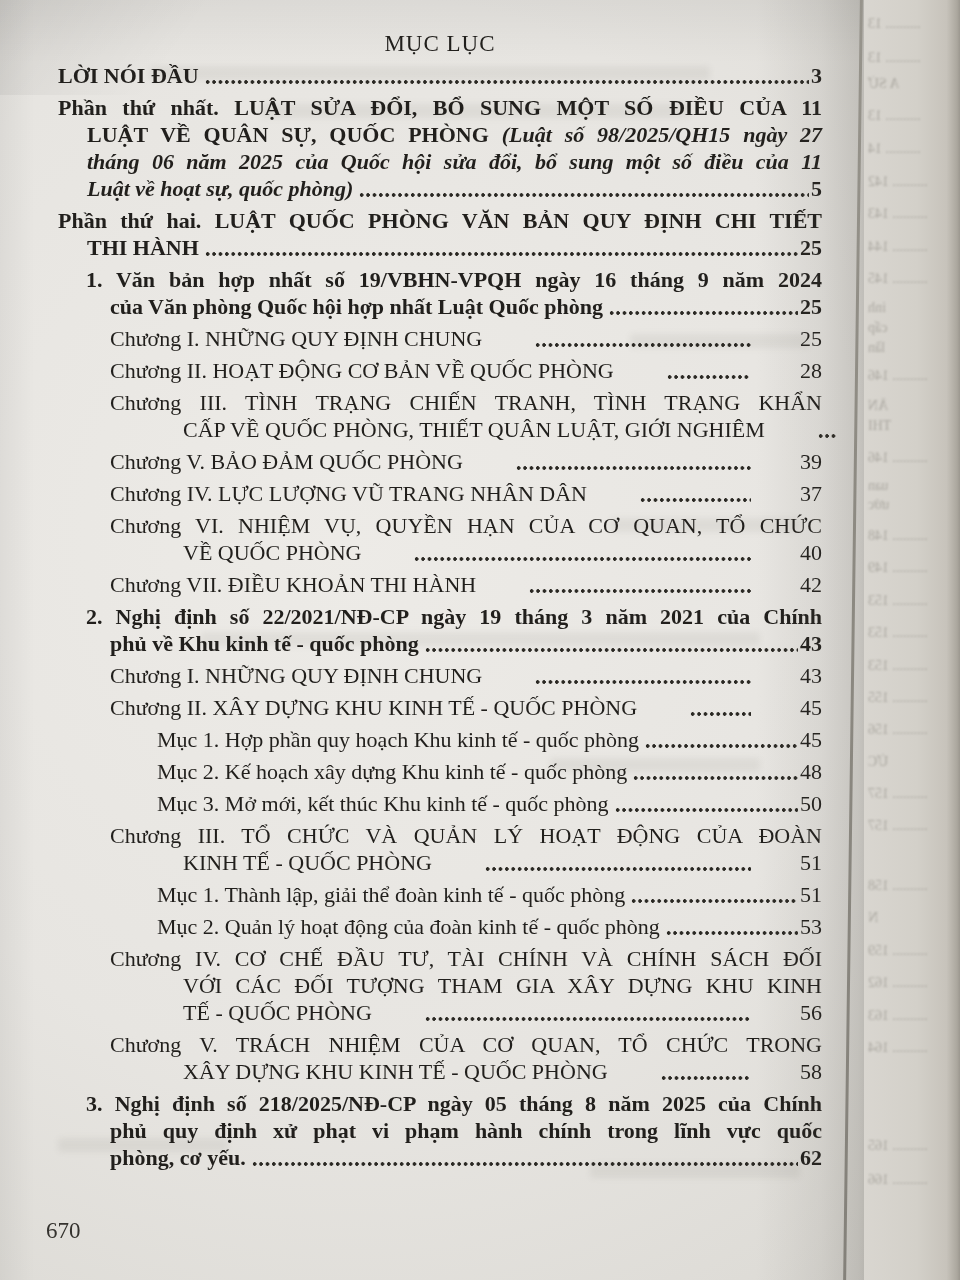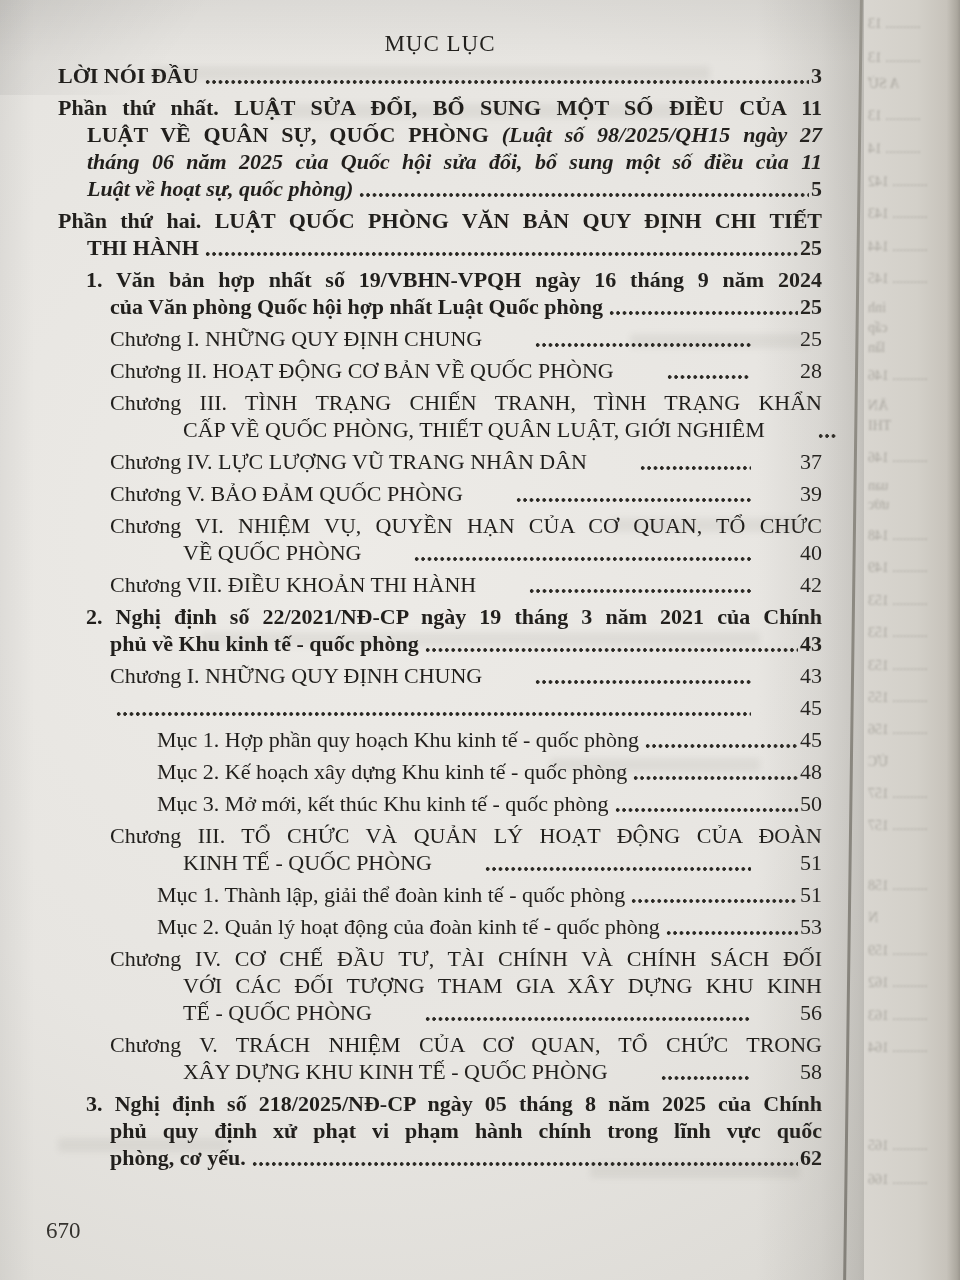--- a/index.html
+++ b/index.html
@@ -112,30 +112,30 @@
       <div class="entry chg">
         <div class="line just"><span class="txt"><span>Chương III. TÌNH TRẠNG CHIẾN TRANH, TÌNH TRẠNG KHẨN</span></span></div>
         <div class="line cont last">
           <span class="txt"><span>CẤP VỀ QUỐC PHÒNG, THIẾT QUÂN LUẬT, GIỚI NGHIÊM </span></span>
           <span class="leader"></span>
           <span class="pg">33</span>
         </div>
       </div>
       <div class="entry chg">
         <div class="line last">
+          <span class="txt"><span>Chương V. BẢO ĐẢM QUỐC PHÒNG</span></span>
+          <span class="leader"></span>
+          <span class="pg">39</span>
+        </div>
+      </div>
+      <div class="entry chg">
+        <div class="line last">
           <span class="txt"><span>Chương IV. LỰC LƯỢNG VŨ TRANG NHÂN DÂN</span></span>
           <span class="leader"></span>
           <span class="pg">37</span>
-        </div>
-      </div>
-      <div class="entry chg">
-        <div class="line last">
-          <span class="txt"><span>Chương V. BẢO ĐẢM QUỐC PHÒNG</span></span>
-          <span class="leader"></span>
-          <span class="pg">39</span>
         </div>
       </div>
       <div class="entry chg">
         <div class="line just"><span class="txt"><span>Chương VI. NHIỆM VỤ, QUYỀN HẠN CỦA CƠ QUAN, TỔ CHỨC</span></span></div>
         <div class="line cont last">
           <span class="txt"><span>VỀ QUỐC PHÒNG </span></span>
           <span class="leader"></span>
           <span class="pg">40</span>
         </div>
       </div>
@@ -156,20 +156,21 @@
       </div>
       <div class="entry chg">
         <div class="line last">
           <span class="txt"><span>Chương I. NHỮNG QUY ĐỊNH CHUNG</span></span>
           <span class="leader"></span>
           <span class="pg">43</span>
         </div>
       </div>
       <div class="entry chg">
         <div class="line last">
+          <span class="txt"><span>Chương II. XÂY DỰNG KHU KINH TẾ - QUỐC PHÒNG </span></span>
           <span class="leader"></span>
           <span class="pg">45</span>
         </div>
       </div>
       <div class="entry muc">
         <div class="line last">
           <span class="txt"><span>Mục 1. Hợp phần quy hoạch Khu kinh tế - quốc phòng</span></span>
           <span class="leader"></span>
           <span class="pg">45</span>
         </div>

